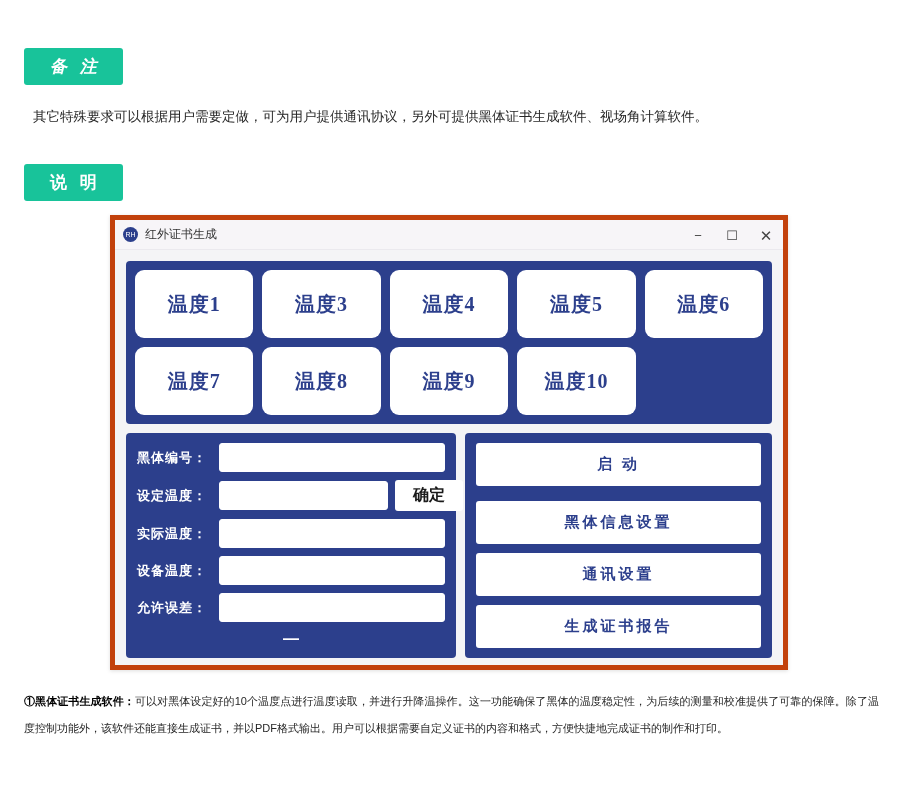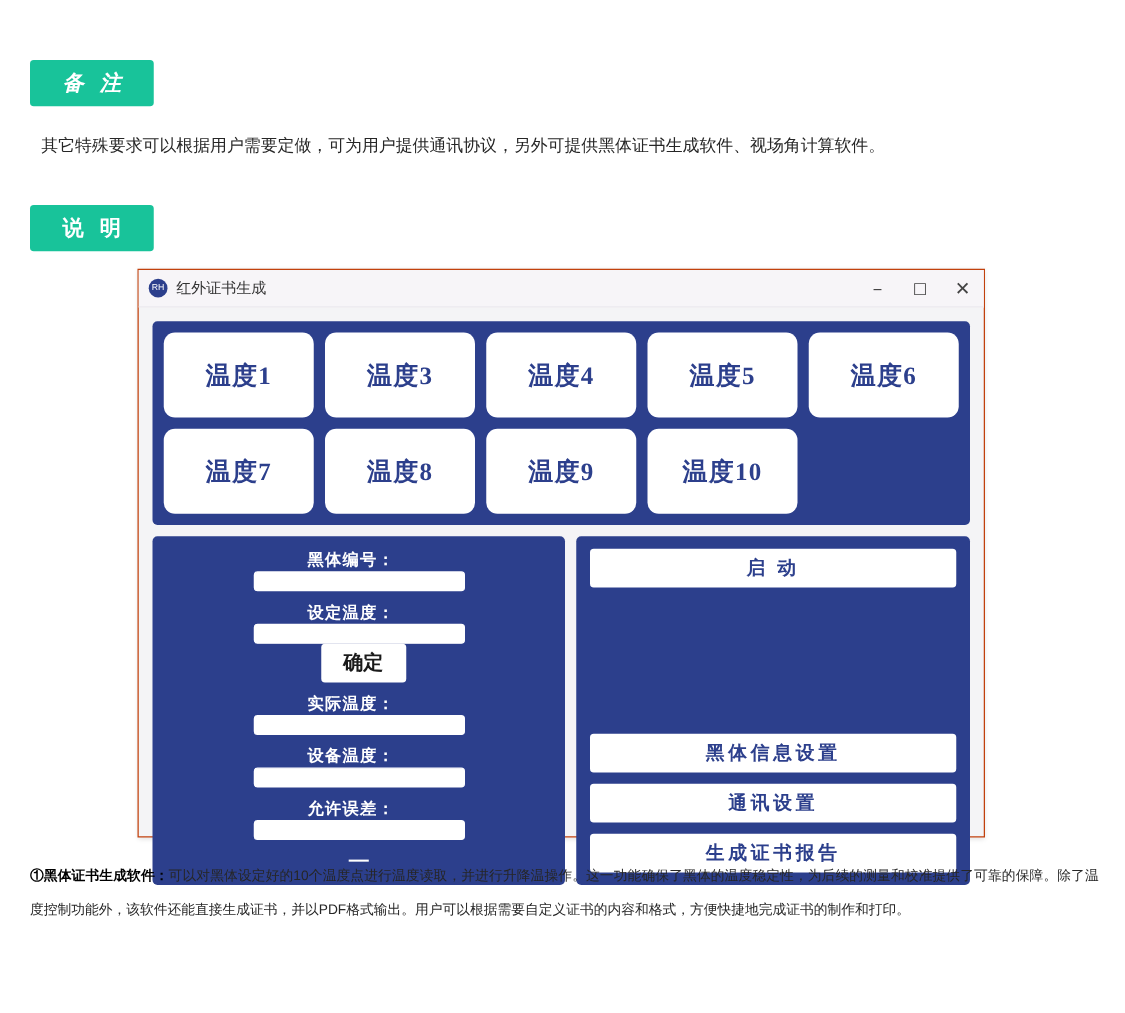--- a/index.html
+++ b/index.html
@@ -44,21 +44,21 @@
   }
 
   
   .app-window {
     position: absolute;
     left: 110px;
     top: 215px;
     width: 678px;
     height: 455px;
     background: #f4f4f6;
-    border: 1px solid #c2410c;
+    border: 5px solid #c2410c;
     box-shadow: 0 1px 4px rgba(0,0,0,0.13);
     box-sizing: border-box;
   }
   .titlebar {
     height: 30px;
     display: flex;
     align-items: center;
     background: #f7f5f8;
     border-bottom: 1px solid #ebe9ee;
     padding: 0 0 0 8px;
@@ -135,21 +135,20 @@
     background: #2c3f8c;
     border-radius: 4px;
     width: 330px;
     padding: 10px 11px;
     box-sizing: border-box;
   }
   .field-row {
     display: flex;
     align-items: center;
     margin-bottom: 8px;
-    flex-direction: column;
   }
   .field-row:last-child { margin-bottom: 0; }
   .field-label {
     color: #ffffff;
     font-size: 13px;
     width: 82px;
     flex: none;
     letter-spacing: 1px;
     font-family: "Liberation Serif", serif;
     font-weight: bold;
@@ -196,21 +195,21 @@
     border-radius: 4px;
     flex: 1;
     padding: 10px 11px;
     box-sizing: border-box;
     display: flex;
     flex-direction: column;
   }
   .wide-btn {
     background: #ffffff;
     border-radius: 3px;
-    height: 31px;
+    height: 43px;
     display: flex;
     align-items: center;
     justify-content: center;
     color: #2c3f8c;
     font-size: 15px;
     font-weight: bold;
     letter-spacing: 3px;
     font-family: "Liberation Serif", serif;
     cursor: pointer;
   }

